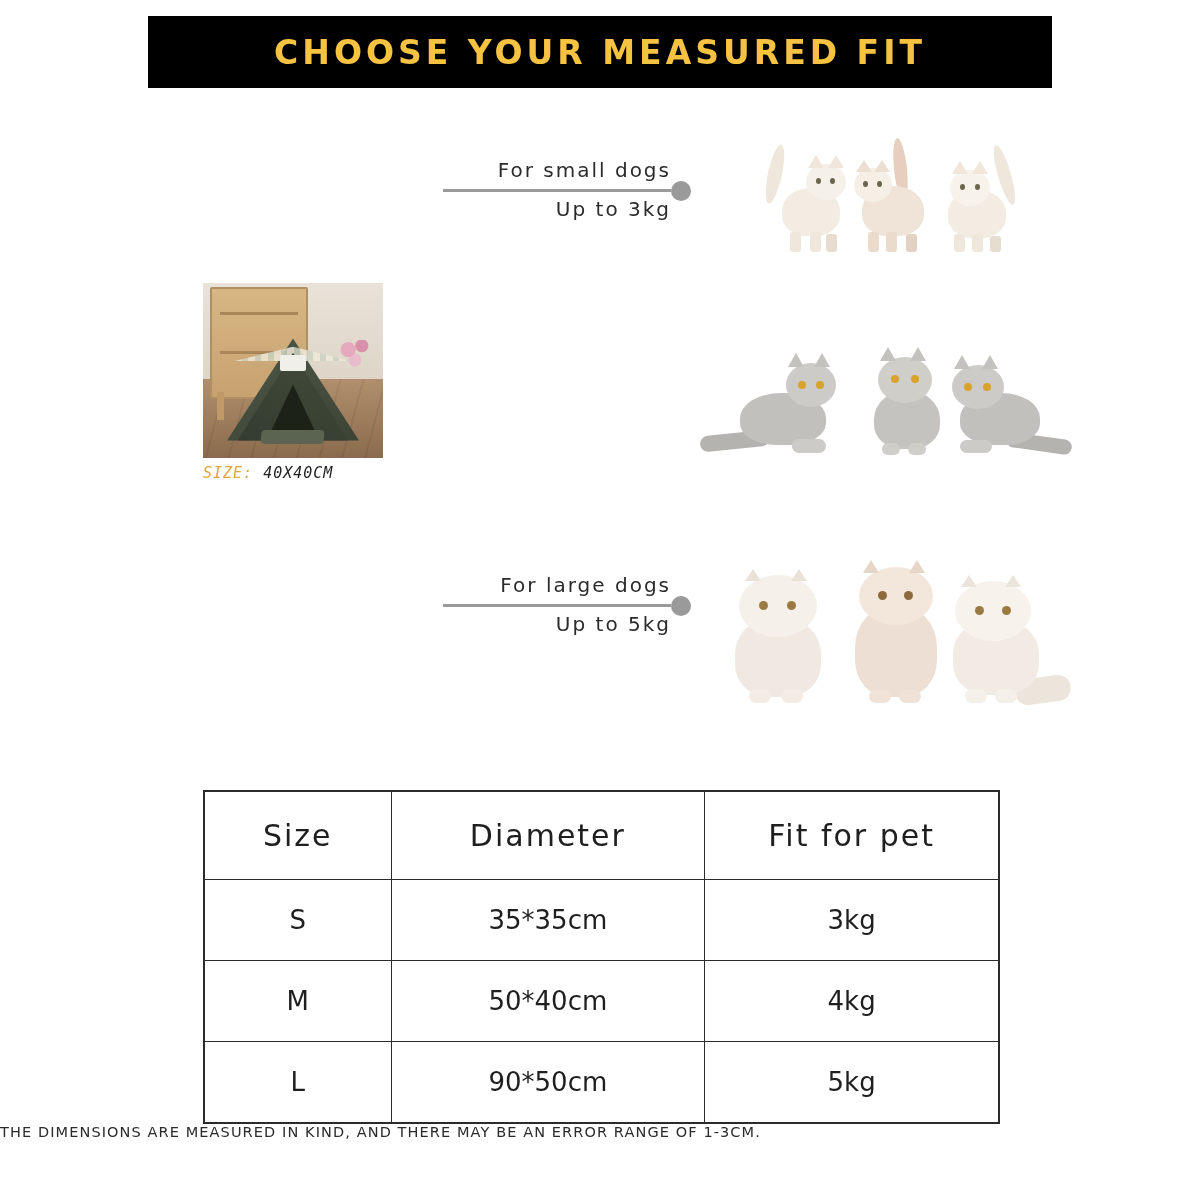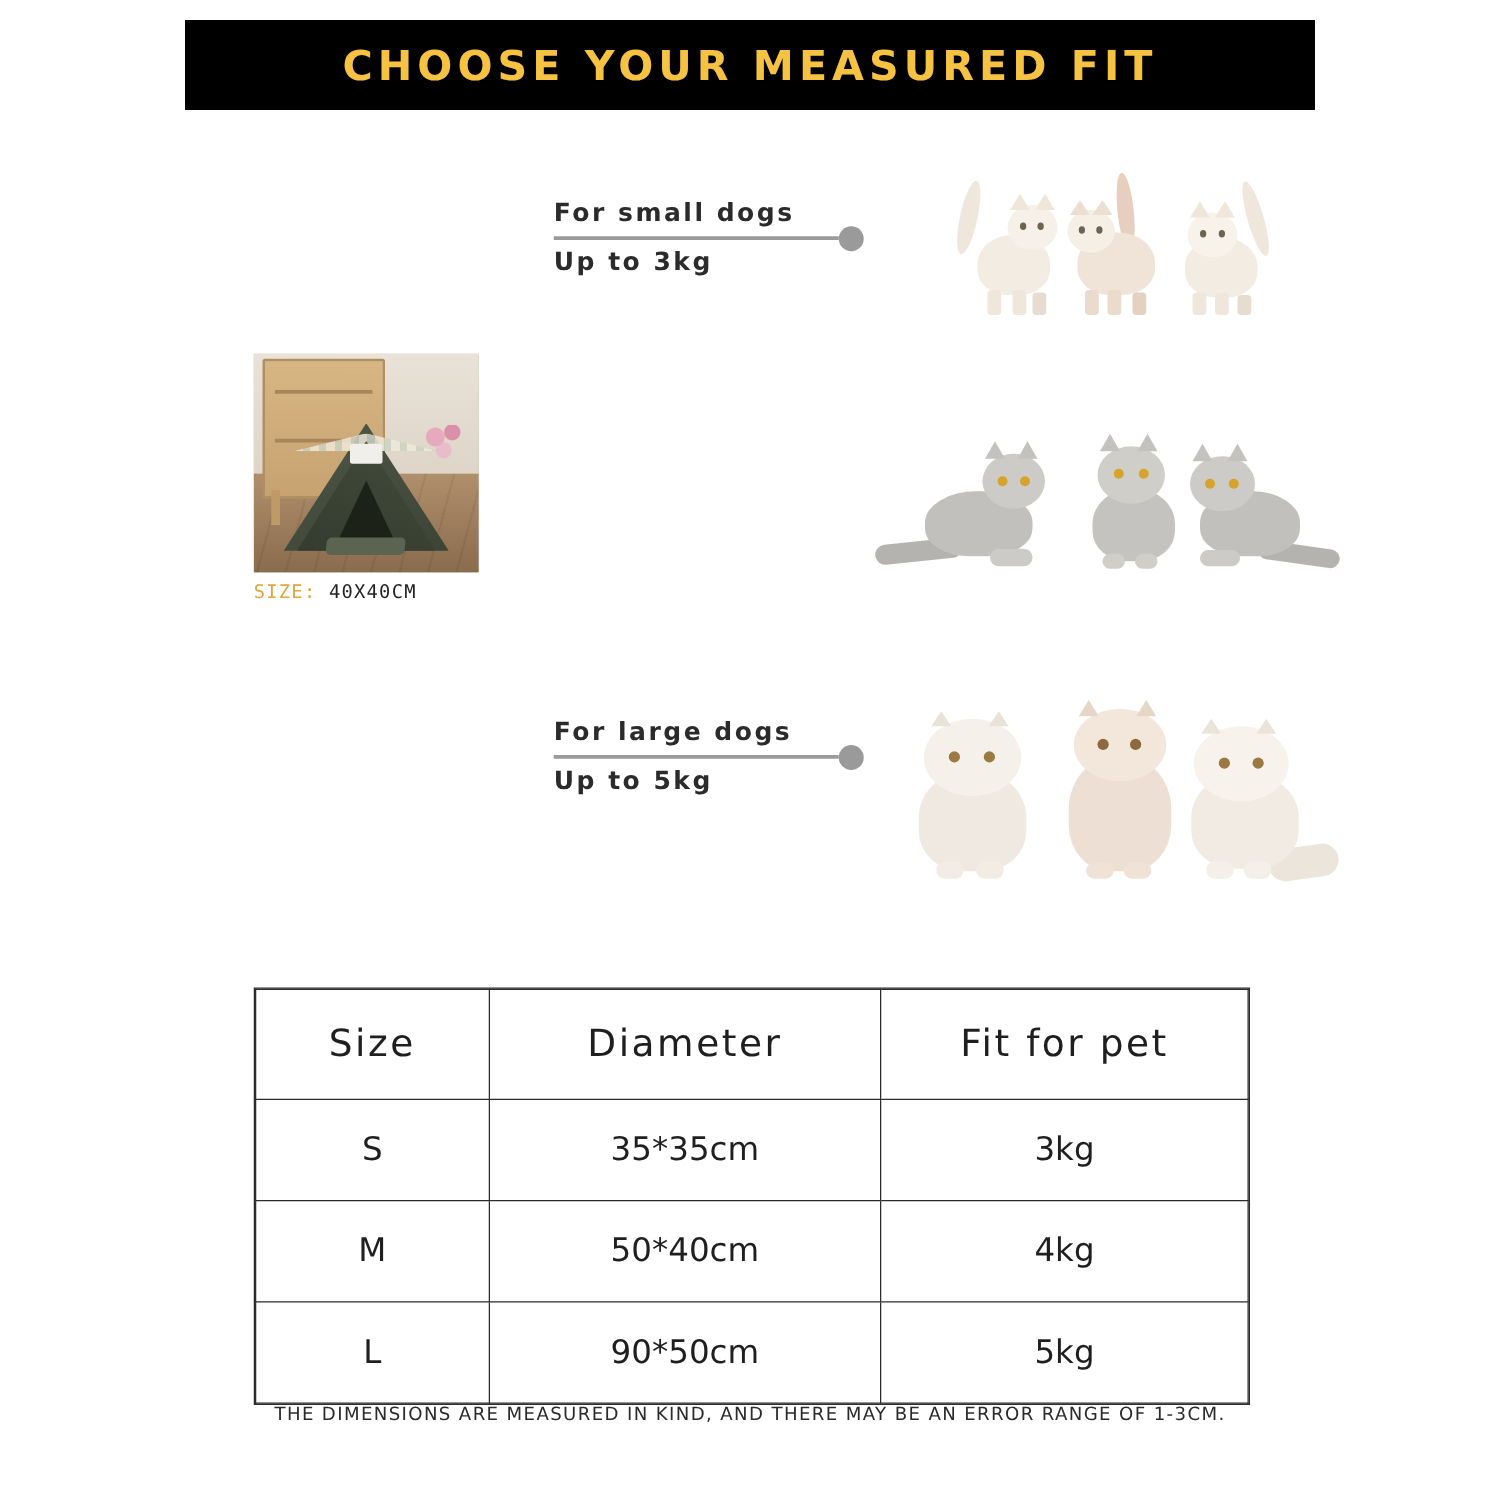--- a/index.html
+++ b/index.html
@@ -151,22 +151,21 @@
     letter-spacing: 1px;
     white-space: nowrap;
     font-family: "DejaVu Sans Mono", monospace;
   }
   .size-caption .lbl { color: #e0a63c; }
   .size-caption .val { color: #222222; margin-left: 10px; }
 
   
   .fit-block {
     position: absolute;
-    text-align: left;
-    font-weight: bold;
+    text-align: right;
   }
   .fit-line1, .fit-line2 {
     font-size: 20px;
     color: #2b2b2b;
     letter-spacing: 2px;
     font-family: "DejaVu Sans", sans-serif;
     white-space: nowrap;
   }
   .fit-rule {
     width: 100%;
@@ -253,21 +252,20 @@
   }
   col.c1 { width: 23.5%; }
   col.c2 { width: 39.5%; }
   col.c3 { width: 37%; }
 
   .footnote {
     position: absolute;
     left: 0;
     top: 1124px;
     width: 1200px;
-    text-align: center;
     font-size: 14.5px;
     letter-spacing: 1.1px;
     color: #2b2b2b;
     font-family: "DejaVu Sans", sans-serif;
   }
 </style>
 </head>
 <body>
 
 <div class="banner">
@@ -326,21 +324,21 @@
         <div class="cat-eye" style="left:25px;top:14px;"></div>
       </div>
       <div class="cat-ear" style="left:16px;bottom:78px;border-bottom:13px solid #f0e7da;"></div>
       <div class="cat-ear" style="left:36px;bottom:78px;border-bottom:13px solid #f0e7da;"></div>
     </div>
   </div>
 </div>
 
 <div class="row row-2">
 
-  <div class="photo-block" style="left:203px; top:0;">
+  <div class="photo-block" style="left:203px; top:0;font-style:italic;">
     <div class="photo" style="width:180px;height:175px;">
       <div class="ph-wall"></div>
       <div class="ph-floor"></div>
       <div class="ph-floorlines"></div>
       <div class="ph-drawer"></div>
       <div class="ph-leg" style="left:8%;top:62%;"></div>
       <div class="ph-leg" style="left:50%;top:62%;"></div>
       <div class="ph-flower"></div>
       <div class="ph-tent" style="width:132px;height:102px;">
         <div class="tent-body">

